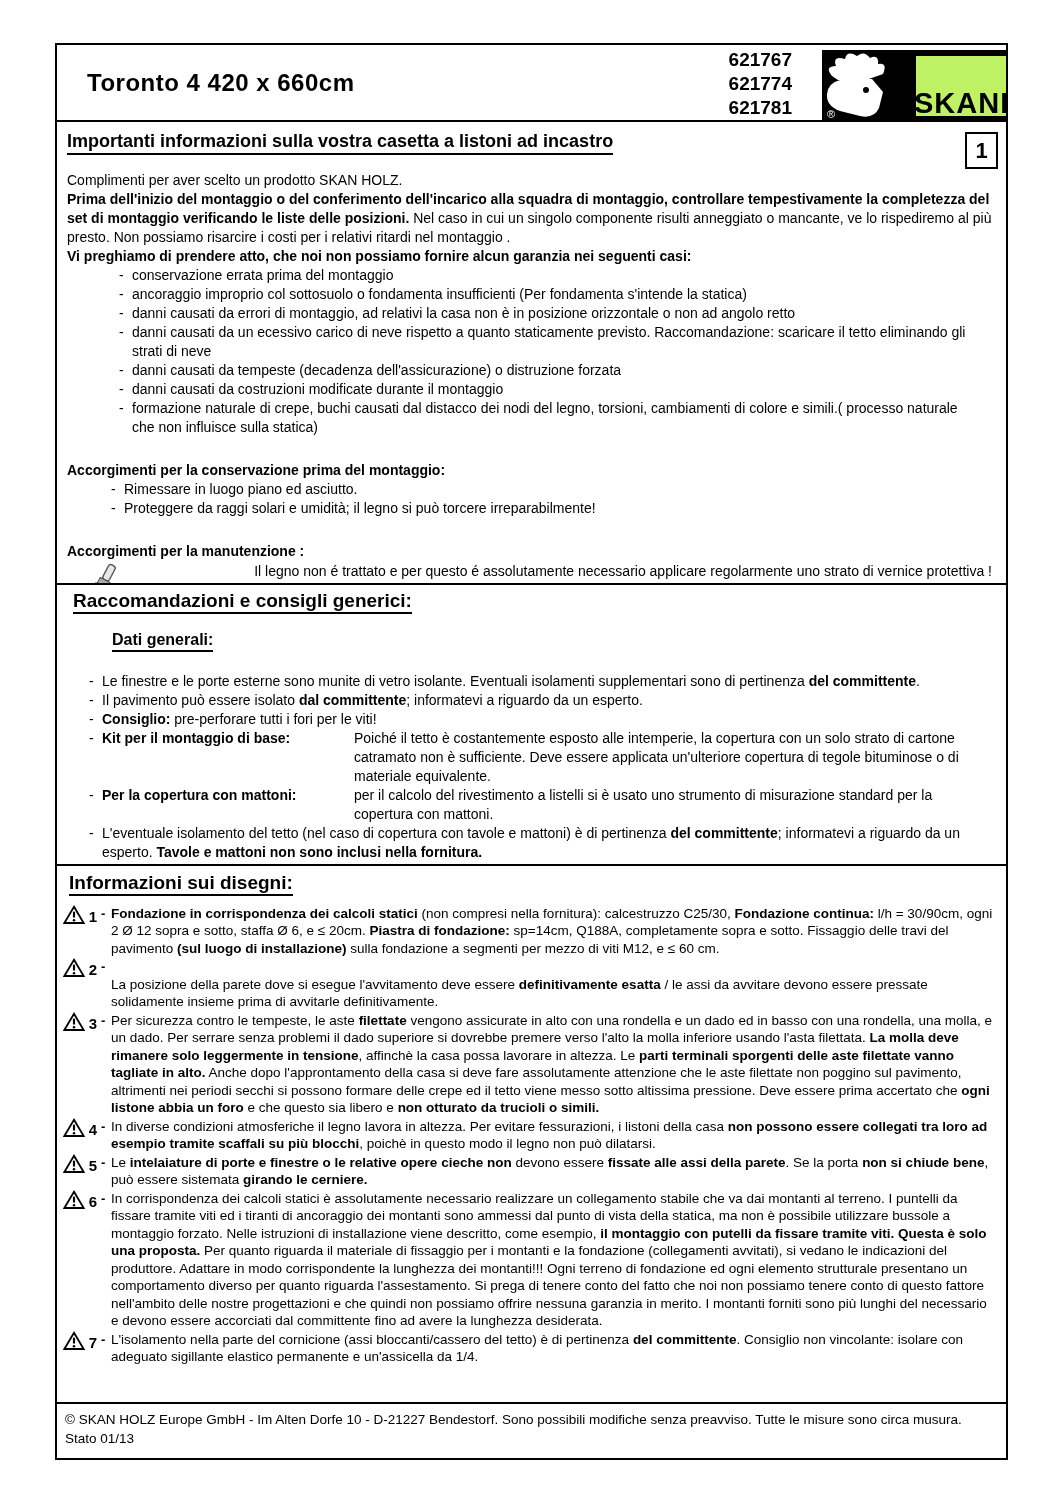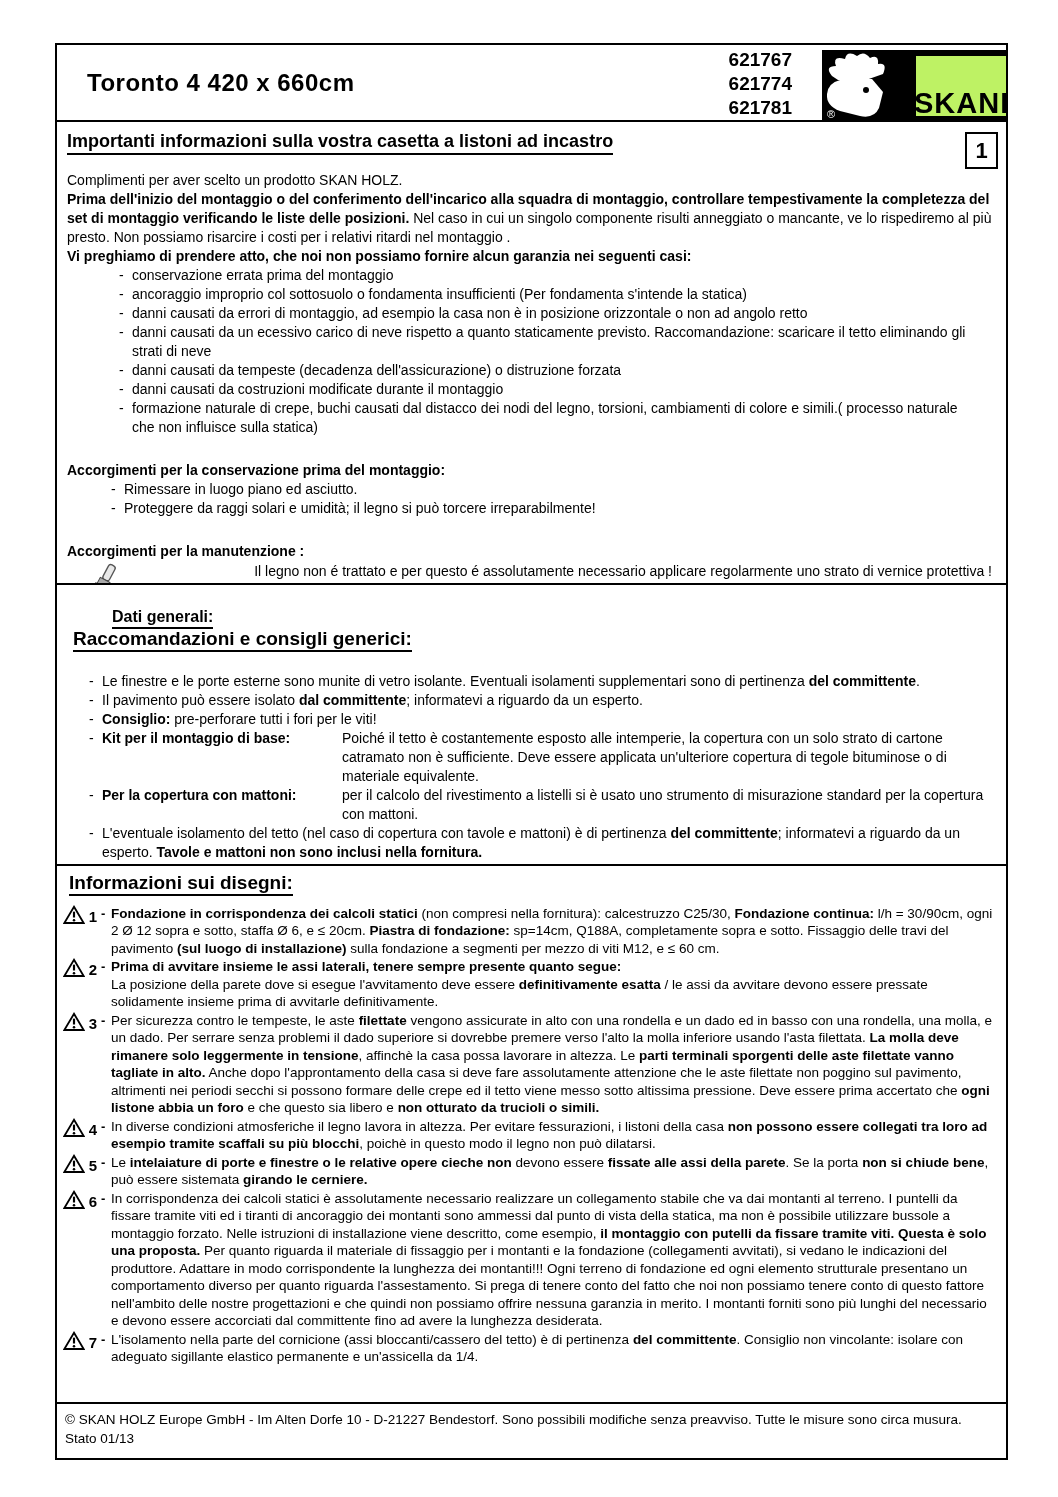--- a/index.html
+++ b/index.html
@@ -36,21 +36,21 @@
   .subhead{font-weight:bold;margin-top:24px;}
   .brush-row{display:flex;margin-top:1px;text-align:right;}
   .brush-cell{flex:none;width:52px;padding-left:4px;}
   .maint-lines{flex:1;}
 
   
   .sec-recs{height:281px;border-bottom:2px solid #000;padding:6px 14px 0 10px;font-size:14px;line-height:19px;}
   .h2{display:inline-block;font-size:19px;font-weight:bold;border-bottom:2px solid #000;padding-bottom:2px;margin-left:6px;}
   .h3{display:inline-block;font-size:16px;font-weight:bold;border-bottom:2px solid #000;padding-bottom:1px;margin:16px 0 0 45px;}
   .recs-list{margin:20px 4px 0 22px;}
-  .rec-flex{display:flex;}
+  .rec-flex{display:flex;gap:12px;}
   .rec-label{flex:none;width:240px;font-weight:bold;}
   .rec-text{flex:1;}
 
   
   .sec-draws{height:538px;border-bottom:2px solid #000;padding:8px 10px 0 6px;font-size:13.5px;line-height:17.5px;}
   .draw-list{margin-top:9px;}
   .warn-row{display:flex;margin-bottom:1px;}
   .warn-key{flex:none;width:48px;white-space:nowrap;padding-top:0;}
   .warn-key .tri{vertical-align:-3px;}
   .wnum{font-weight:bold;font-size:15px;}
@@ -101,21 +101,21 @@
           <div class="li">
             <span class="dash">-</span>
             <div class="li-text">conservazione errata prima del montaggio</div>
           </div>
           <div class="li">
             <span class="dash">-</span>
             <div class="li-text">ancoraggio improprio col sottosuolo o fondamenta insufficienti (Per fondamenta s'intende la statica)</div>
           </div>
           <div class="li">
             <span class="dash">-</span>
-            <div class="li-text">danni causati da errori di montaggio, ad esempio la casa non è in posizione orizzontale o non ad angolo retto</div>
+            <div class="li-text">danni causati da errori di montaggio, ad relativi la casa non è in posizione orizzontale o non ad angolo retto</div>
           </div>
           <div class="li">
             <span class="dash">-</span>
             <div class="li-text">danni causati da un ecessivo carico di neve rispetto a quanto staticamente previsto. Raccomandazione: scaricare il tetto eliminando gli strati di neve</div>
           </div>
           <div class="li">
             <span class="dash">-</span>
             <div class="li-text">danni causati da tempeste (decadenza dell'assicurazione) o distruzione forzata</div>
           </div>
           <div class="li">
@@ -150,22 +150,22 @@
           </svg>
         </div>
         <div class="maint-lines">
           <div>Il legno non é trattato e per questo é assolutamente necessario applicare regolarmente uno strato di vernice protettiva !</div>
           <div>Consultare il foglio informativo accluso con le indicazioni per la manutenzione/ trattamento colorazione.</div>
         </div>
       </div>
     </div>
 
     <div class="sec sec-recs">
+      <div><span class="h2">Raccomandazioni e consigli generici:</span></div>
       <div><span class="h3">Dati generali:</span></div>
-      <div><span class="h2">Raccomandazioni e consigli generici:</span></div>
       <div class="recs-list" id="recs-list">
           <div class="li">
             <span class="dash">-</span>
             <div class="li-text"><span>Le finestre e le porte esterne sono munite di vetro isolante. Eventuali isolamenti supplementari sono di pertinenza </span><span class="b">del committente</span><span>.</span></div>
           </div>
           <div class="li">
             <span class="dash">-</span>
             <div class="li-text"><span>Il pavimento può essere isolato </span><span class="b">dal committente</span><span>; informatevi a riguardo da un esperto.</span></div>
           </div>
           <div class="li">
@@ -203,21 +203,21 @@
                 <circle cx="13" cy="18.2" r="1.5" fill="#000"></circle>
               </svg> <span class="wnum">1</span> <span class="wdash">-</span></div>
             <div class="warn-text"><span class="b">Fondazione in corrispondenza dei calcoli statici</span><span> (non compresi nella fornitura): calcestruzzo C25/30, </span><span class="b">Fondazione continua:</span><span> l/h = 30/90cm, ogni 2 Ø 12 sopra e sotto, staffa Ø 6, e ≤ 20cm. </span><span class="b">Piastra di fondazione:</span><span> sp=14cm, Q188A, completamente sopra e sotto. Fissaggio delle travi del pavimento </span><span class="b">(sul luogo di installazione)</span><span> sulla fondazione a segmenti per mezzo di viti M12, e ≤ 60 cm.</span></div>
           </div>
           <div class="warn-row">
             <div class="warn-key"><svg class="tri" width="22" height="20" viewBox="0 0 26 24" aria-hidden="true">
                 <path d="M13 2.2 L24.6 21.6 L1.4 21.6 Z" fill="none" stroke="#000" stroke-width="2.2"></path>
                 <path d="M13 8 L13 15" stroke="#000" stroke-width="2.6"></path>
                 <circle cx="13" cy="18.2" r="1.5" fill="#000"></circle>
               </svg> <span class="wnum">2</span> <span class="wdash">-</span></div>
-            <div class="warn-text"><span class="b">Prima di avvitare insieme le assi laterali, tenere sempre presente quanto segue:</span><br><span>La posizione della parete dove si esegue l'avvitamento deve essere </span><span class="b">definitivamente esatta</span><span> / le assi da avvitare devono essere pressate solidamente insieme prima di avvitarle definitivamente.</span></div>
+            <div class="warn-text"><br><span>La posizione della parete dove si esegue l'avvitamento deve essere </span><span class="b">definitivamente esatta</span><span> / le assi da avvitare devono essere pressate solidamente insieme prima di avvitarle definitivamente.</span></div>
           </div>
           <div class="warn-row">
             <div class="warn-key"><svg class="tri" width="22" height="20" viewBox="0 0 26 24" aria-hidden="true">
                 <path d="M13 2.2 L24.6 21.6 L1.4 21.6 Z" fill="none" stroke="#000" stroke-width="2.2"></path>
                 <path d="M13 8 L13 15" stroke="#000" stroke-width="2.6"></path>
                 <circle cx="13" cy="18.2" r="1.5" fill="#000"></circle>
               </svg> <span class="wnum">3</span> <span class="wdash">-</span></div>
             <div class="warn-text"><span>Per sicurezza contro le tempeste, le aste </span><span class="b">filettate</span><span> vengono assicurate in alto con una rondella e un dado ed in basso con una rondella, una molla, e un dado.  Per serrare senza problemi il dado superiore si dovrebbe premere verso l'alto la molla inferiore usando l'asta filettata. </span><span class="b">La molla deve rimanere solo leggermente in tensione</span><span>, affinchè la casa possa lavorare in altezza. Le </span><span class="b">parti terminali sporgenti delle aste filettate vanno tagliate in alto.</span><span> Anche dopo l'approntamento della casa si deve fare assolutamente attenzione che le aste filettate non poggino sul pavimento, altrimenti nei periodi secchi si possono formare delle crepe ed il tetto viene messo sotto altissima pressione. Deve essere prima accertato che </span><span class="b">ogni listone abbia un foro</span><span> e che questo sia libero e </span><span class="b">non otturato da trucioli o simili.</span></div>
           </div>
           <div class="warn-row">

